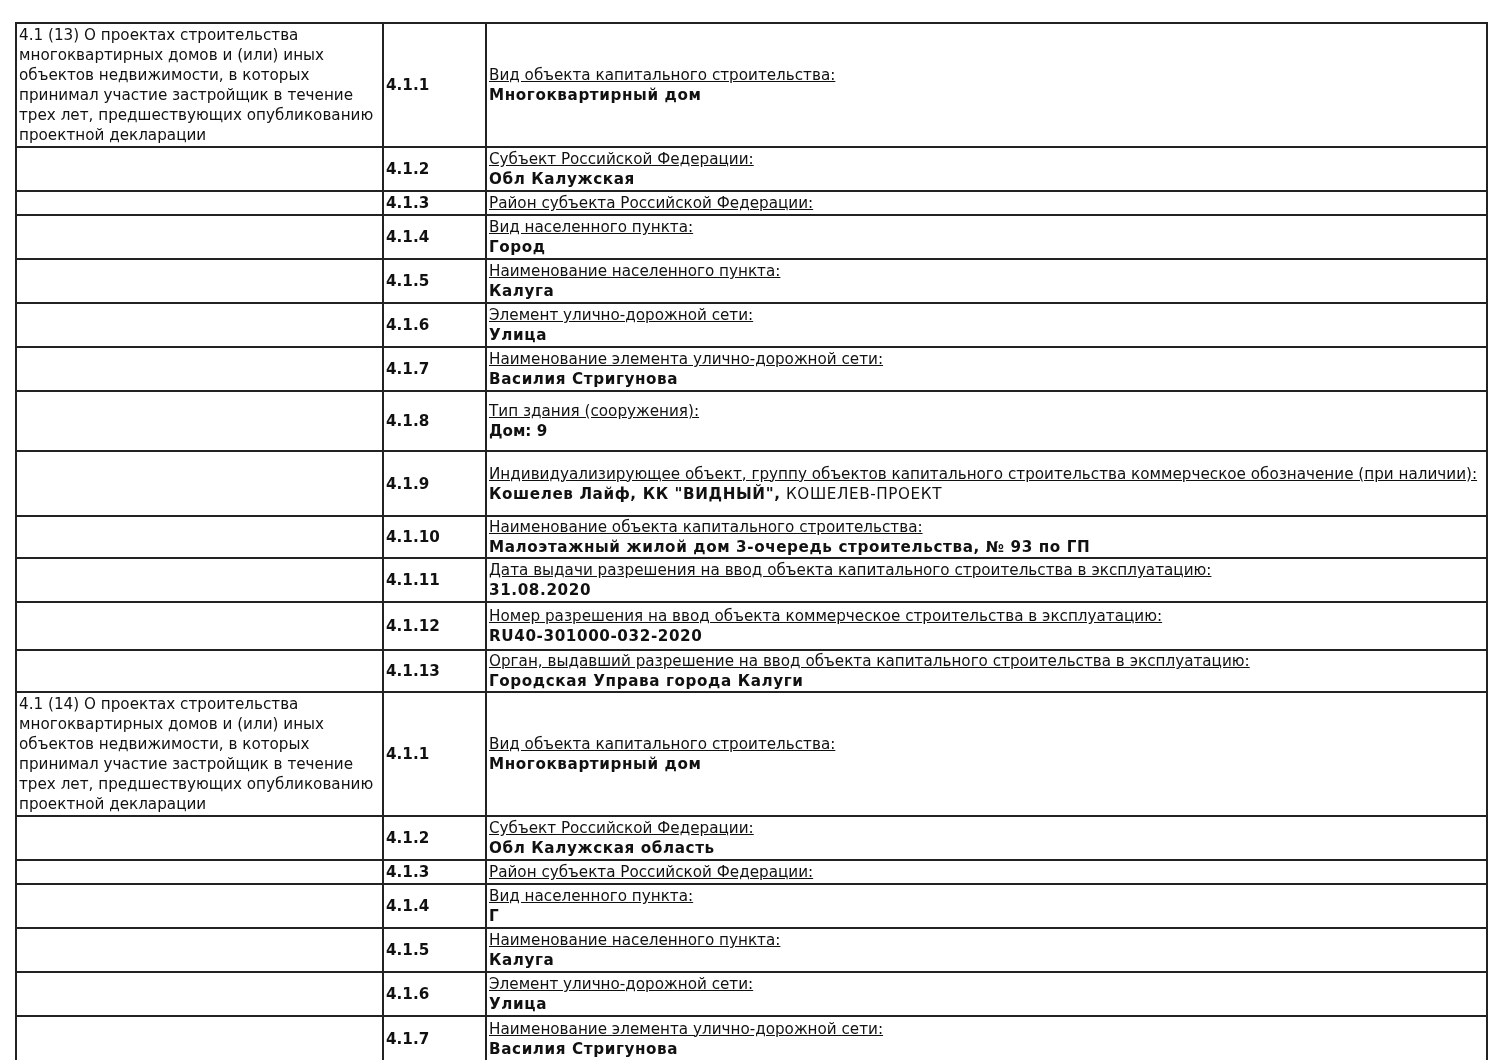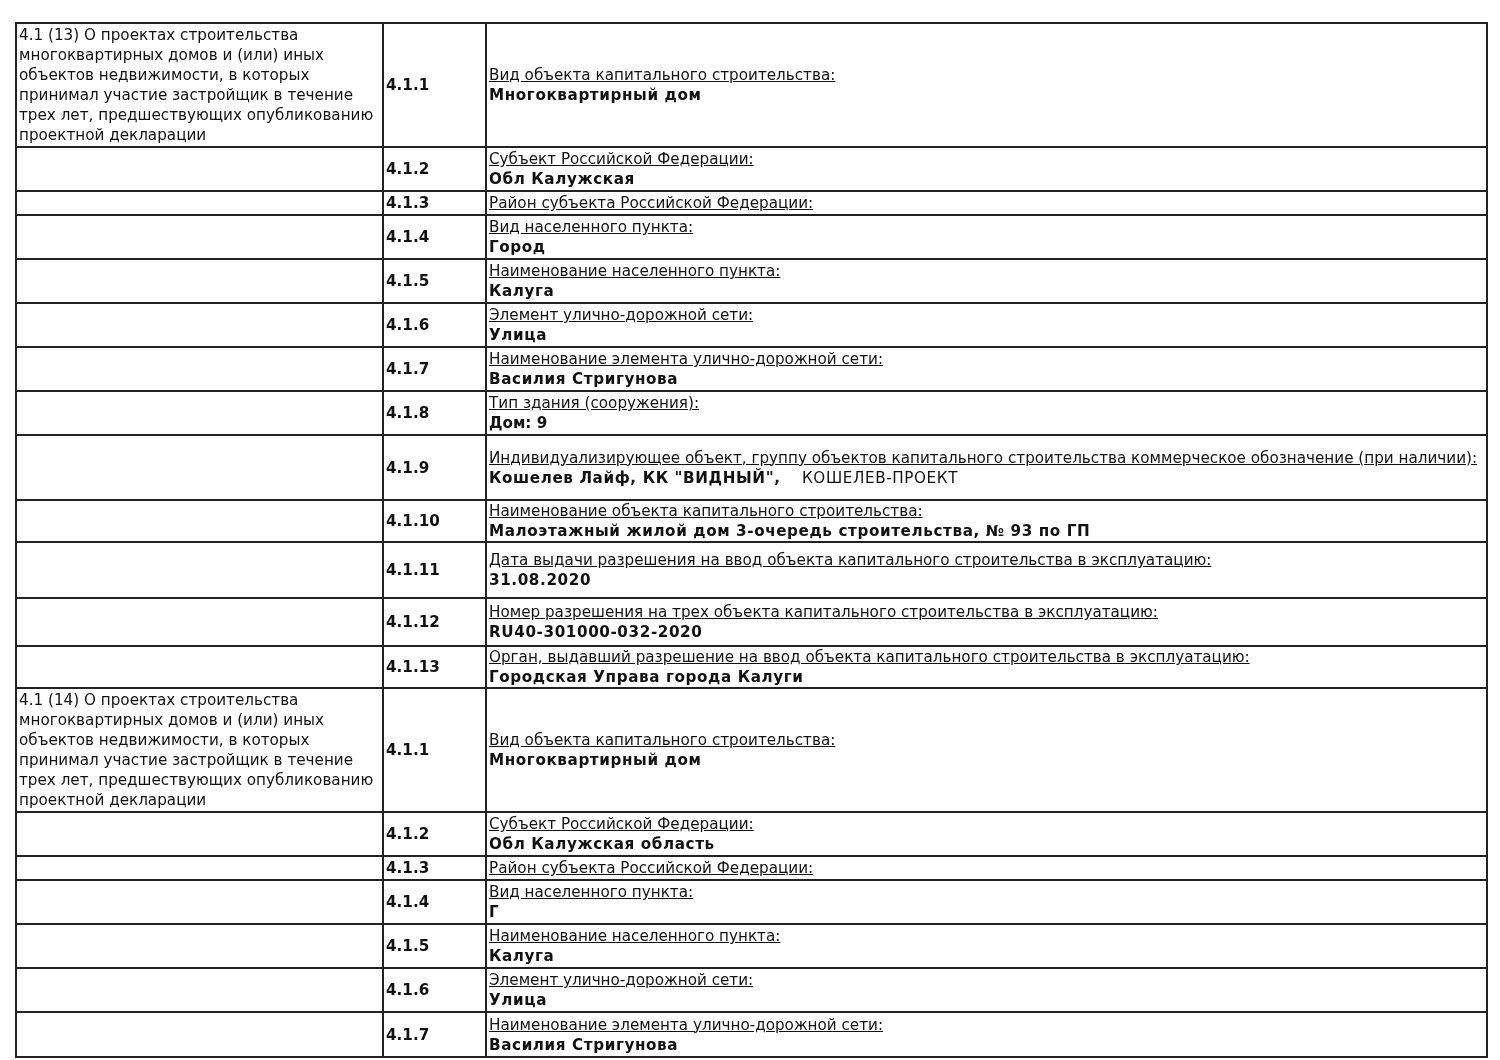--- a/index.html
+++ b/index.html
@@ -10,21 +10,21 @@
   table.doc td { border:2px solid #222; padding:0 2px; vertical-align:middle;
                  font-size:15.2px; line-height:20px; }
   col.c1 { width:367px; }
   col.c2 { width:103px; }
   col.c3 { width:1001px; }
   td.section { vertical-align:top; padding-top:4px; }
   td.code { font-size:15.2px;font-weight:bold; }
   .label { display:block;text-decoration:underline; }
   .value { display:block; font-weight:bold; letter-spacing:0.6px; }
   .value.plain { font-weight:bold; letter-spacing:0; }
-  .value .normal { font-weight:normal;margin-left:16px; }
+  .value .normal { font-weight:normal; }
 </style>
 </head>
 <body>
 
 <table class="doc">
   <colgroup>
       <col class="c1">
       <col class="c2">
       <col class="c3">
     </colgroup>
@@ -78,21 +78,21 @@
         </td>
     </tr>
     <tr style="height:44px">
       <td></td>
       <td class="code">4.1.7</td>
       <td>
           <span class="label">Наименование элемента улично-дорожной сети:</span>
           <span class="value">Василия Стригунова</span>
         </td>
     </tr>
-    <tr style="height:44px">
+    <tr style="height:60px">
       <td></td>
       <td class="code">4.1.8</td>
       <td>
           <span class="label">Тип здания (сооружения):</span>
           <span class="value plain">Дом: 9</span>
         </td>
     </tr>
     <tr style="height:65px">
       <td></td>
       <td class="code">4.1.9</td>
@@ -102,33 +102,33 @@
         </td>
     </tr>
     <tr style="height:28px">
       <td></td>
       <td class="code">4.1.10</td>
       <td>
           <span class="label">Наименование объекта капитального строительства:</span>
           <span class="value">Малоэтажный жилой дом 3-очередь строительства, № 93 по ГП</span>
         </td>
     </tr>
-    <tr style="height:56px">
+    <tr style="height:44px">
       <td></td>
       <td class="code">4.1.11</td>
       <td>
           <span class="label">Дата выдачи разрешения на ввод объекта капитального строительства в эксплуатацию:</span>
           <span class="value">31.08.2020</span>
         </td>
     </tr>
     <tr style="height:48px">
       <td></td>
       <td class="code">4.1.12</td>
       <td>
-          <span class="label">Номер разрешения на трех объекта капитального строительства в эксплуатацию:</span>
+          <span class="label">Номер разрешения на ввод объекта коммерческое строительства в эксплуатацию:</span>
           <span class="value">RU40-301000-032-2020</span>
         </td>
     </tr>
     <tr style="height:39px">
       <td></td>
       <td class="code">4.1.13</td>
       <td>
           <span class="label">Орган, выдавший разрешение на ввод объекта капитального строительства в эксплуатацию:</span>
           <span class="value">Городская Управа города Калуги</span>
         </td>

